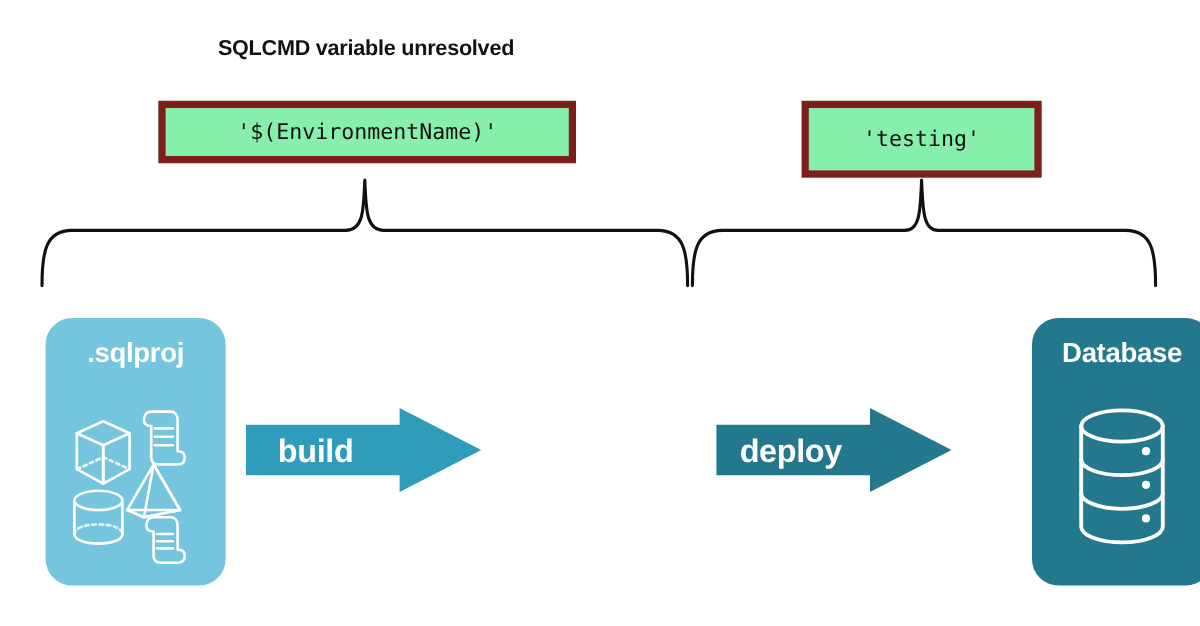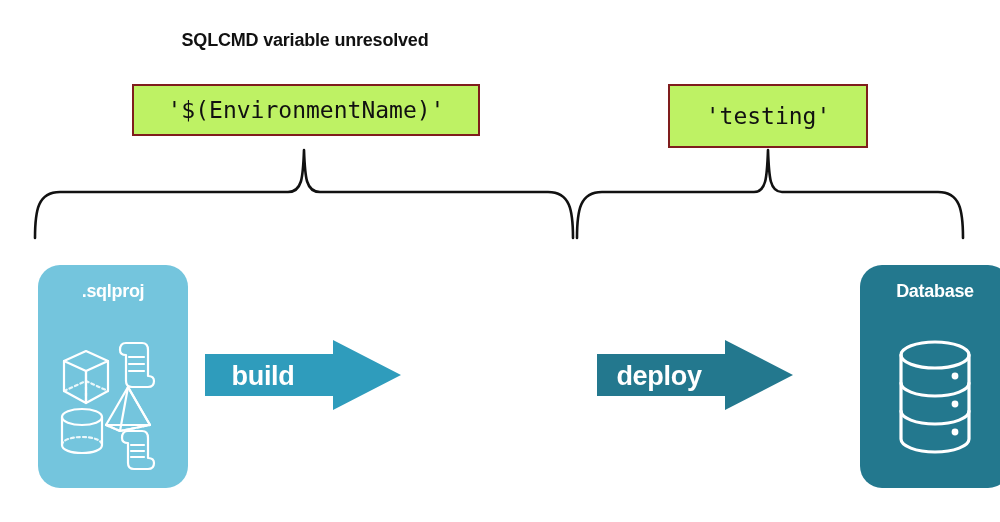--- a/index.html
+++ b/index.html
@@ -30,27 +30,27 @@
     white-space: nowrap;
     letter-spacing: -0.2px;
   }
   #heading-left  { left: 55px;  top: 30px; width: 500px; }
   #heading-right { left: 578px; top: 30px; width: 384px; }
 
   
   .code-box {
     position: absolute;
     box-sizing: border-box;
-    background: #bef264;
-    border: 2px solid #7f1d1d;
+    background: #86efac;
+    border: 6px solid #7f1d1d;
     display: flex;
     align-items: center;
     justify-content: center;
     font-family: "DejaVu Sans Mono", monospace;
-    font-size: 23px;
+    font-size: 18px;
     color: #111111;
     white-space: nowrap;
   }
   #code-box-left  { left: 132px; top: 84px; width: 348px; height: 52px; }
   #code-box-right { left: 668px; top: 84px; width: 200px; height: 64px; }
 
   
   .brace-svg {
     position: absolute;
     top: 148px;
@@ -73,21 +73,21 @@
   #stage-database { left: 812px; background: #23788e; margin-left: 48px; }
 
   .stage-label {
     position: absolute;
     top: 16px;
     left: 0;
     width: 100%;
     text-align: center;
     font-family: "Liberation Sans", sans-serif;
     font-weight: bold;
-    font-size: 18px;
+    font-size: 23px;
     color: #ffffff;
     letter-spacing: -0.3px;
     white-space: nowrap;
   }
   .stage-art {
     position: absolute;
     top: 52px;
     left: 0;
     width: 100%;
     height: 165px;

